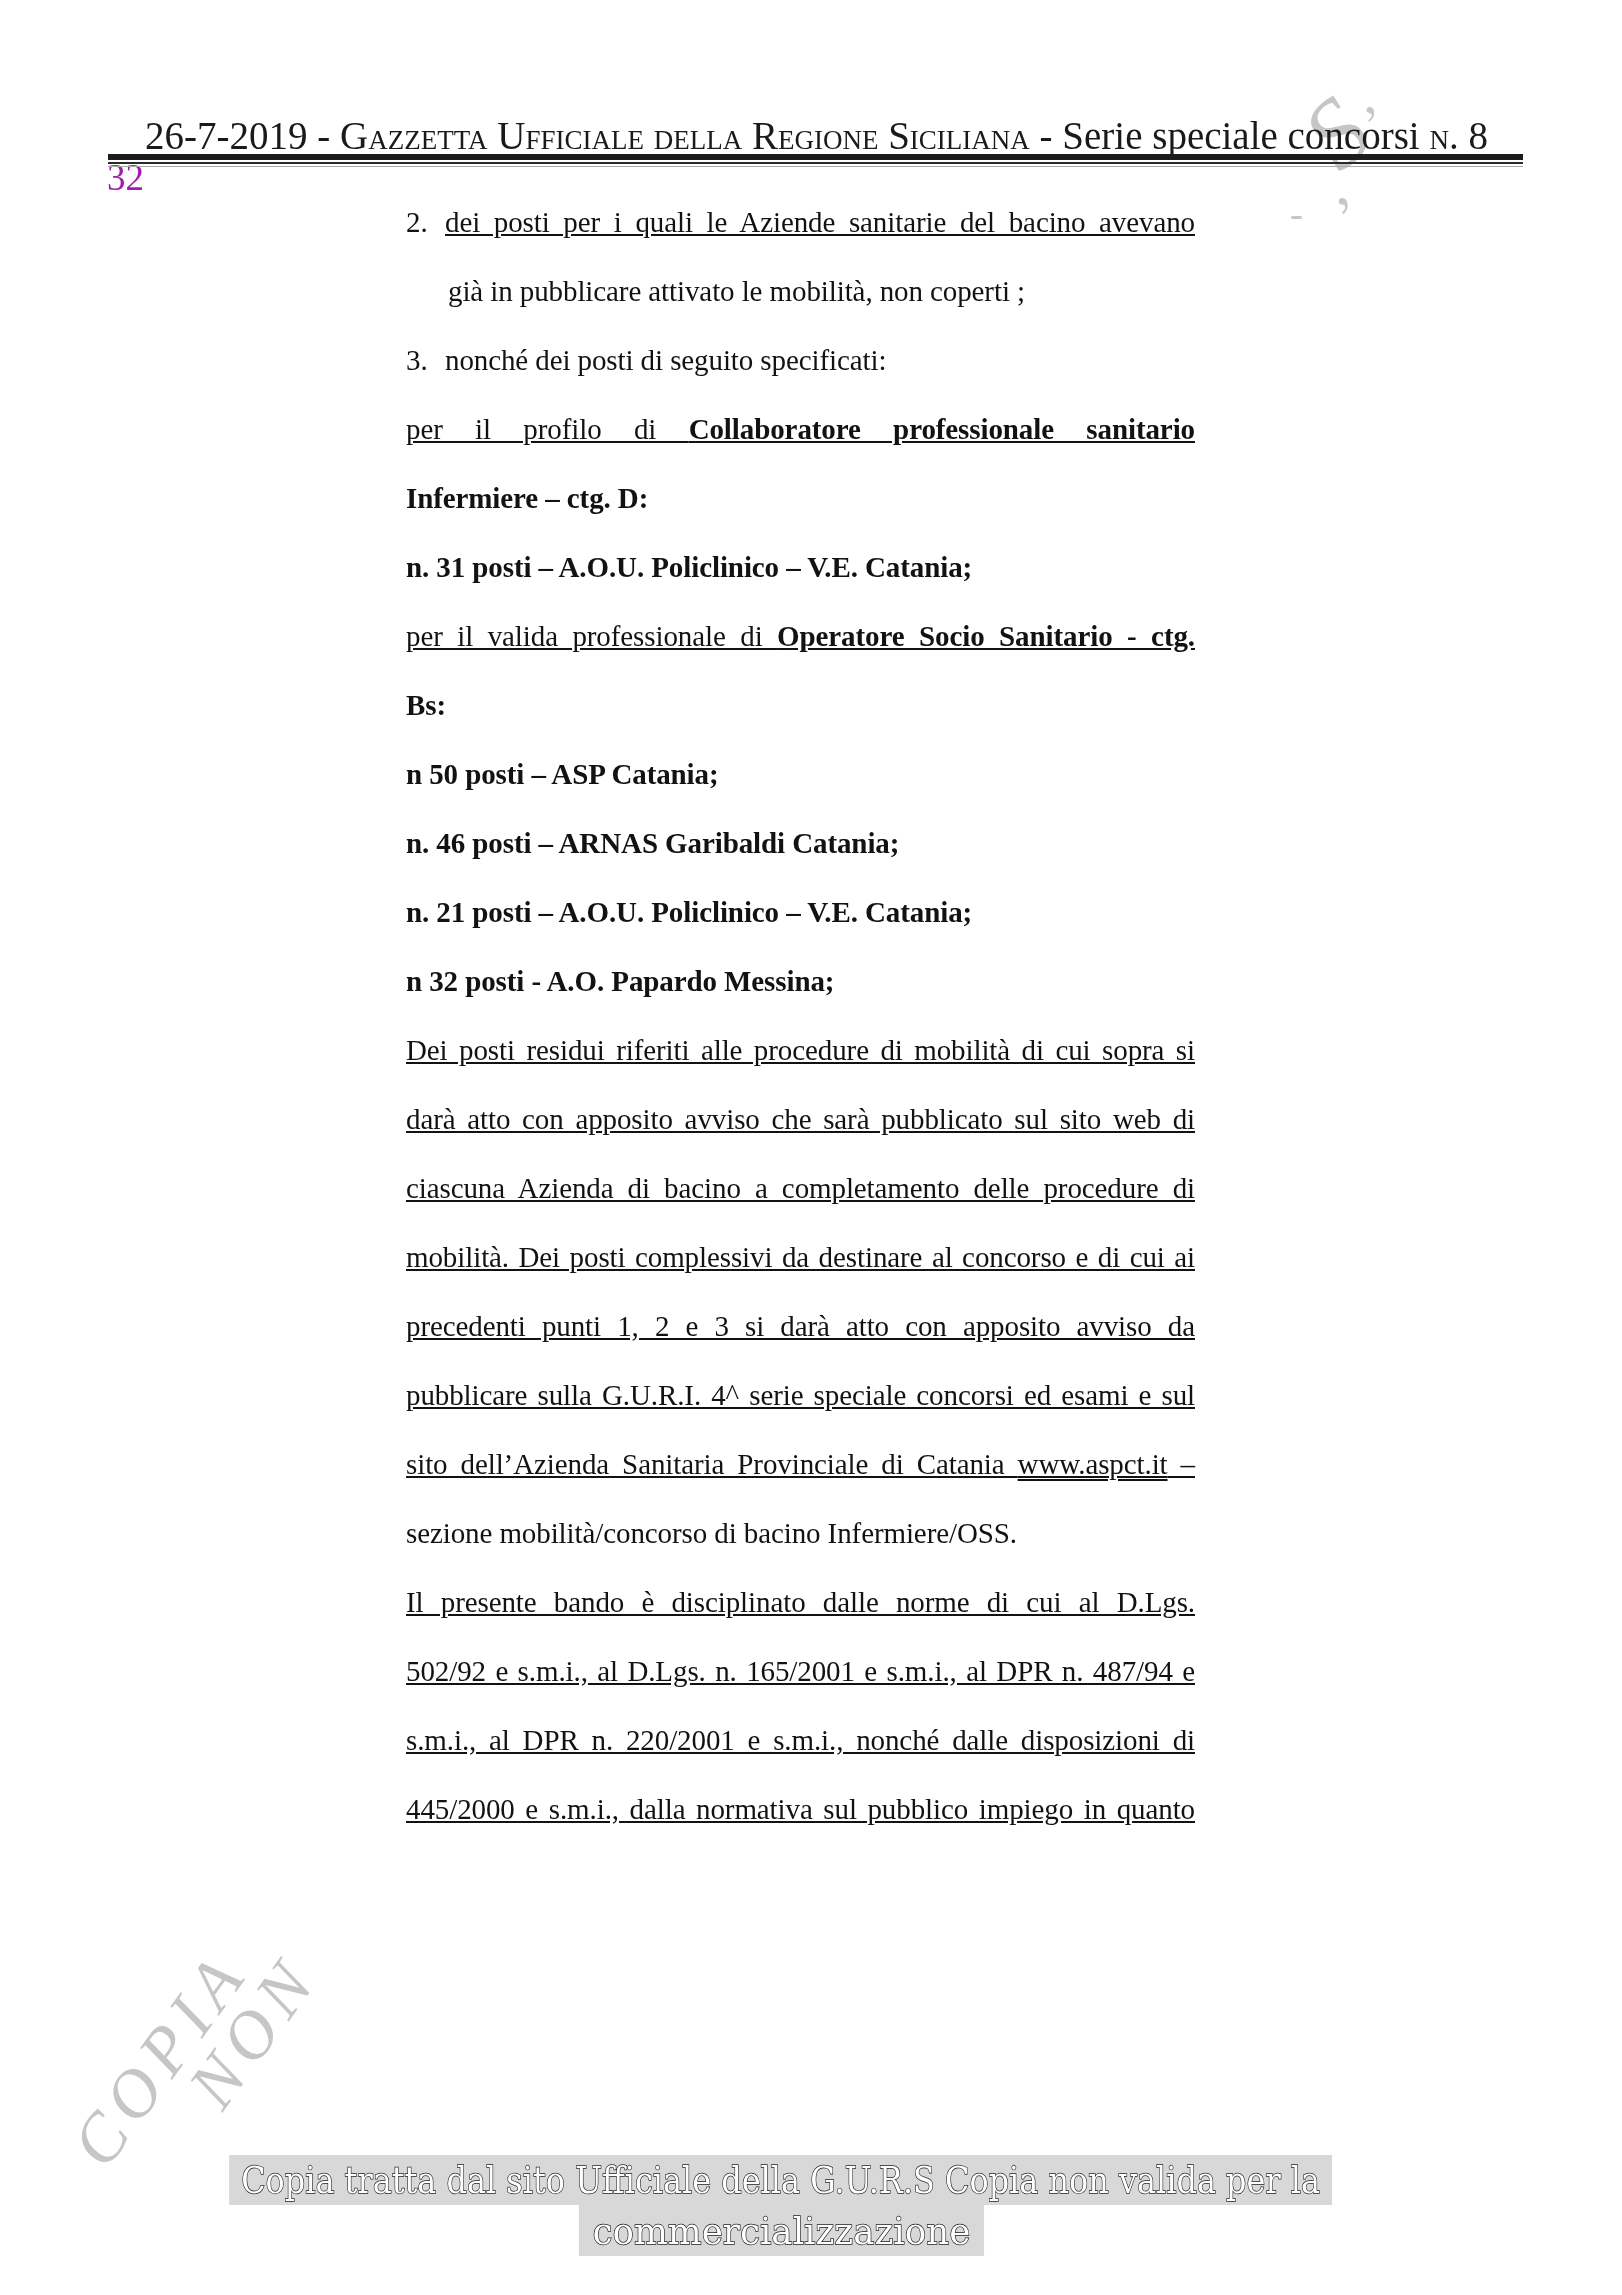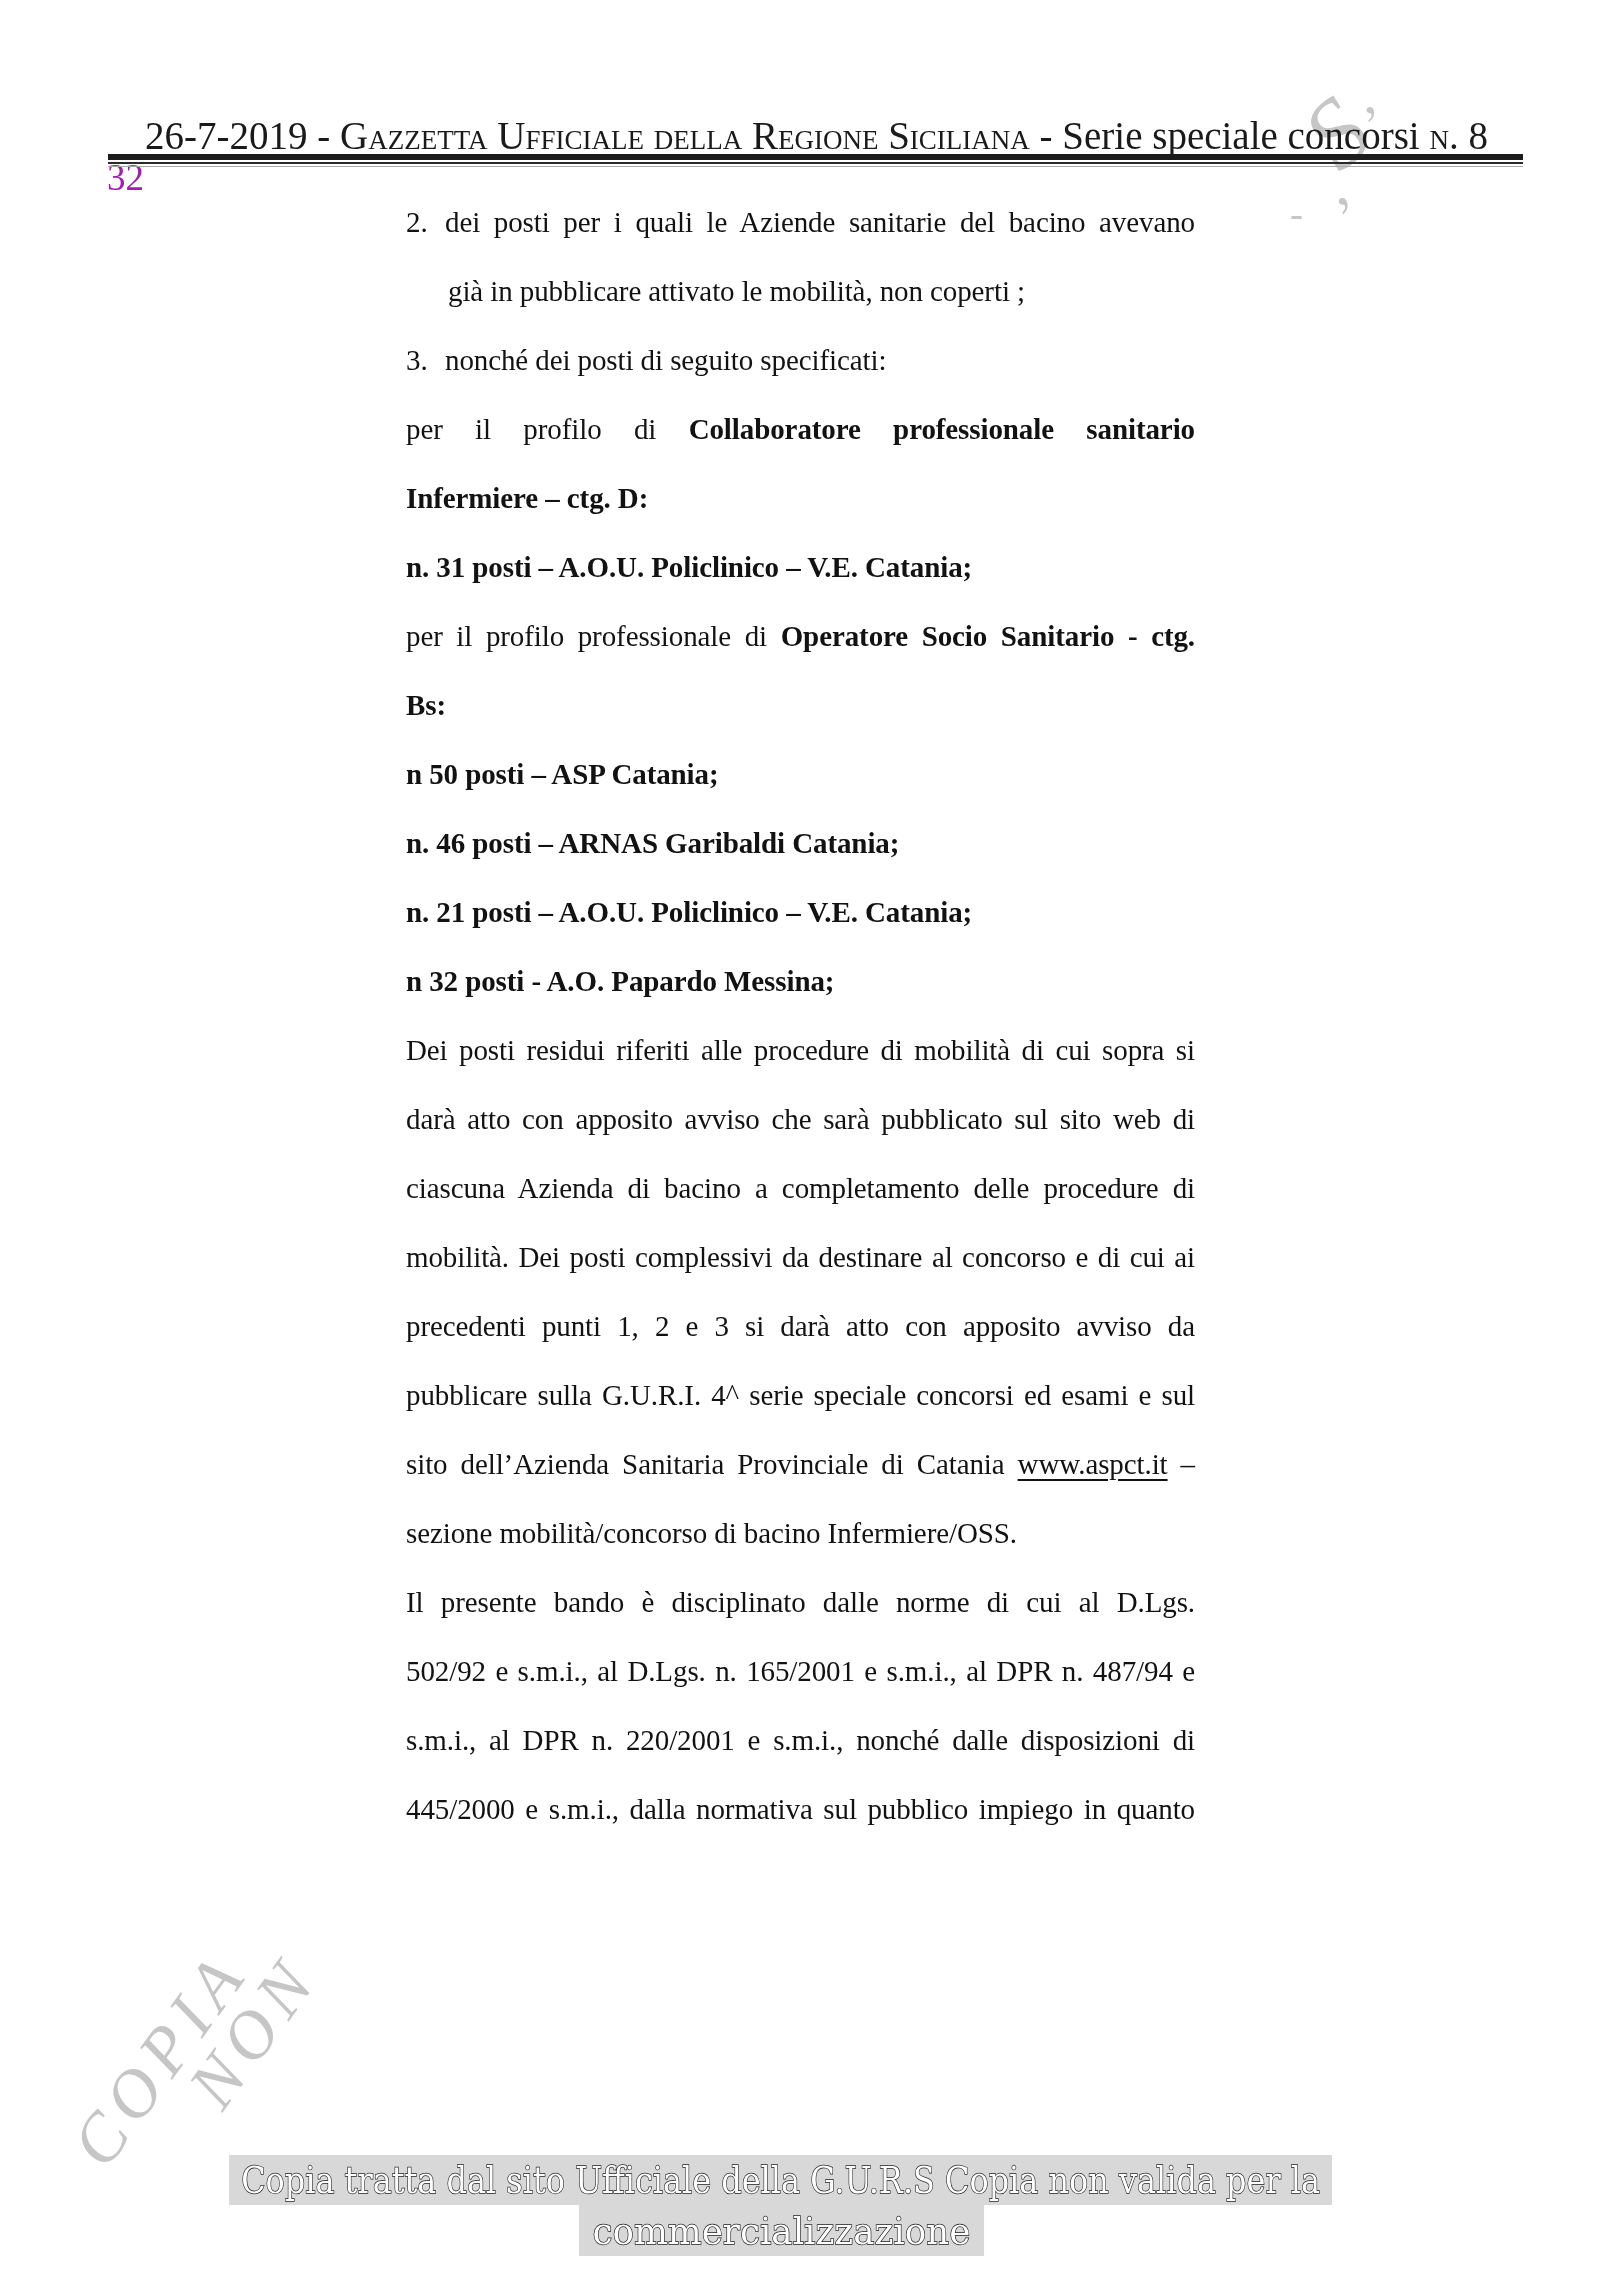--- a/index.html
+++ b/index.html
@@ -26,21 +26,21 @@
   .rule-thick{position:absolute;left:108px;top:154px;width:1415px;height:5.9px;background:#1c1c1c;}
   .rule-thin{position:absolute;left:108px;top:162px;width:1415px;height:2px;background:#2a2a2a;}
   .rule-hair{position:absolute;left:108px;top:166px;width:1415px;height:0.7px;background:#a8a8a8;}
 
   
   .bodytext{
     position:absolute;left:406px;top:188px;width:789px;
     font-size:29px;letter-spacing:-0.1px;color:#121212;
   }
   .line{height:69px;line-height:69px;white-space:nowrap;text-align:left;}
-  .line.j{text-align:justify;text-align-last:justify;}
+  .line.j{text-align:justify;text-align-last:justify;text-decoration:underline;}
   .line.ind{padding-left:42px;}
   .marker{display:inline-block;width:39px;}
   .b{font-weight:700;}
   .u{text-decoration:underline;text-underline-offset:4.6px;text-decoration-thickness:2px;color:#121212;}
 
   
   .wm{
     position:absolute;color:#c6c6c6;font-style:italic;
     font-family:"Liberation Serif", serif;
     pointer-events:none;
@@ -93,21 +93,21 @@
   <div class="rule-thin"></div>
   <div class="rule-hair"></div>
 
   <div class="bodytext">
       <div class="line j"><span class="marker">2.</span><span class="">dei posti per i quali le Aziende sanitarie del bacino avevano</span></div>
       <div class="line ind"><span class="">già in pubblicare attivato le mobilità, non coperti ;</span></div>
       <div class="line"><span class="marker">3.</span><span class="">nonché dei posti di seguito specificati:</span></div>
       <div class="line j"><span class="">per il profilo di </span><span class="b">Collaboratore professionale sanitario</span></div>
       <div class="line"><span class="b">Infermiere – ctg. D:</span></div>
       <div class="line"><span class="b">n. 31 posti – A.O.U. Policlinico – V.E. Catania;</span></div>
-      <div class="line j"><span class="">per il profilo professionale di </span><span class="b">Operatore Socio Sanitario - ctg.</span></div>
+      <div class="line j"><span class="">per il valida professionale di </span><span class="b">Operatore Socio Sanitario - ctg.</span></div>
       <div class="line"><span class="b">Bs:</span></div>
       <div class="line"><span class="b">n 50 posti – ASP Catania;</span></div>
       <div class="line"><span class="b">n. 46 posti – ARNAS Garibaldi Catania;</span></div>
       <div class="line"><span class="b">n. 21 posti – A.O.U. Policlinico – V.E. Catania;</span></div>
       <div class="line"><span class="b">n 32 posti  - A.O. Papardo Messina;</span></div>
       <div class="line j"><span class="">Dei posti residui riferiti alle procedure di mobilità di cui sopra si</span></div>
       <div class="line j"><span class="">darà atto con apposito avviso che sarà pubblicato sul sito web di</span></div>
       <div class="line j"><span class="">ciascuna Azienda di bacino a completamento delle procedure di</span></div>
       <div class="line j"><span class="">mobilità. Dei posti complessivi da destinare al concorso e di cui ai</span></div>
       <div class="line j"><span class="">precedenti punti 1, 2 e 3 si darà atto con apposito avviso da</span></div>

